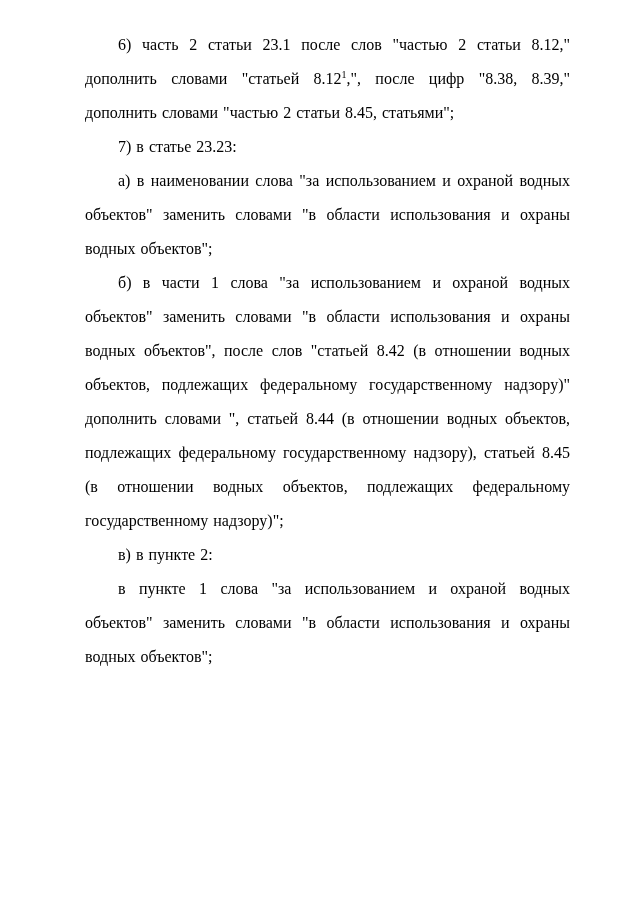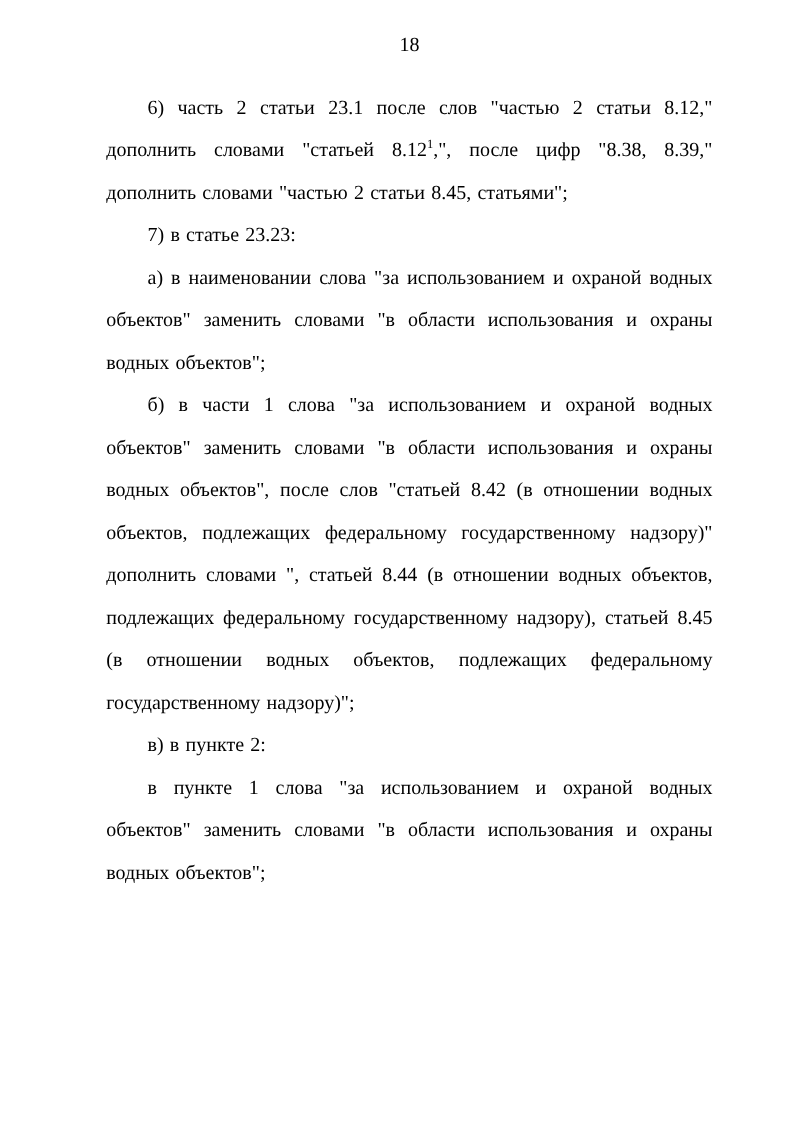--- a/index.html
+++ b/index.html
@@ -39,21 +39,20 @@
   .para sup {
     font-size: 10px;
     line-height: 0;
     vertical-align: super;
   }
 </style>
 </head>
 <body>
 
 <div class="page">
-  <div class="page-number">18</div>
 
   <div class="content">
     <p class="para"><span>6) часть 2 статьи 23.1 после слов "частью 2 статьи 8.12," дополнить словами "статьей 8.12</span><sup>1</sup><span>,", после цифр "8.38, 8.39," дополнить словами "частью 2 статьи 8.45, статьями";</span></p>
 
     <p class="para">7) в статье 23.23:</p>
 
     <p class="para">а) в наименовании слова "за использованием и охраной водных объектов" заменить словами "в области использования и охраны водных объектов";</p>
 
     <p class="para">б) в части 1 слова "за использованием и охраной водных объектов" заменить словами "в области использования и охраны водных объектов", после слов "статьей 8.42 (в отношении водных объектов, подлежащих федеральному государственному надзору)" дополнить словами ", статьей 8.44 (в отношении водных объектов, подлежащих федеральному государственному надзору), статьей 8.45 (в отношении водных объектов, подлежащих федеральному государственному надзору)";</p>
 

